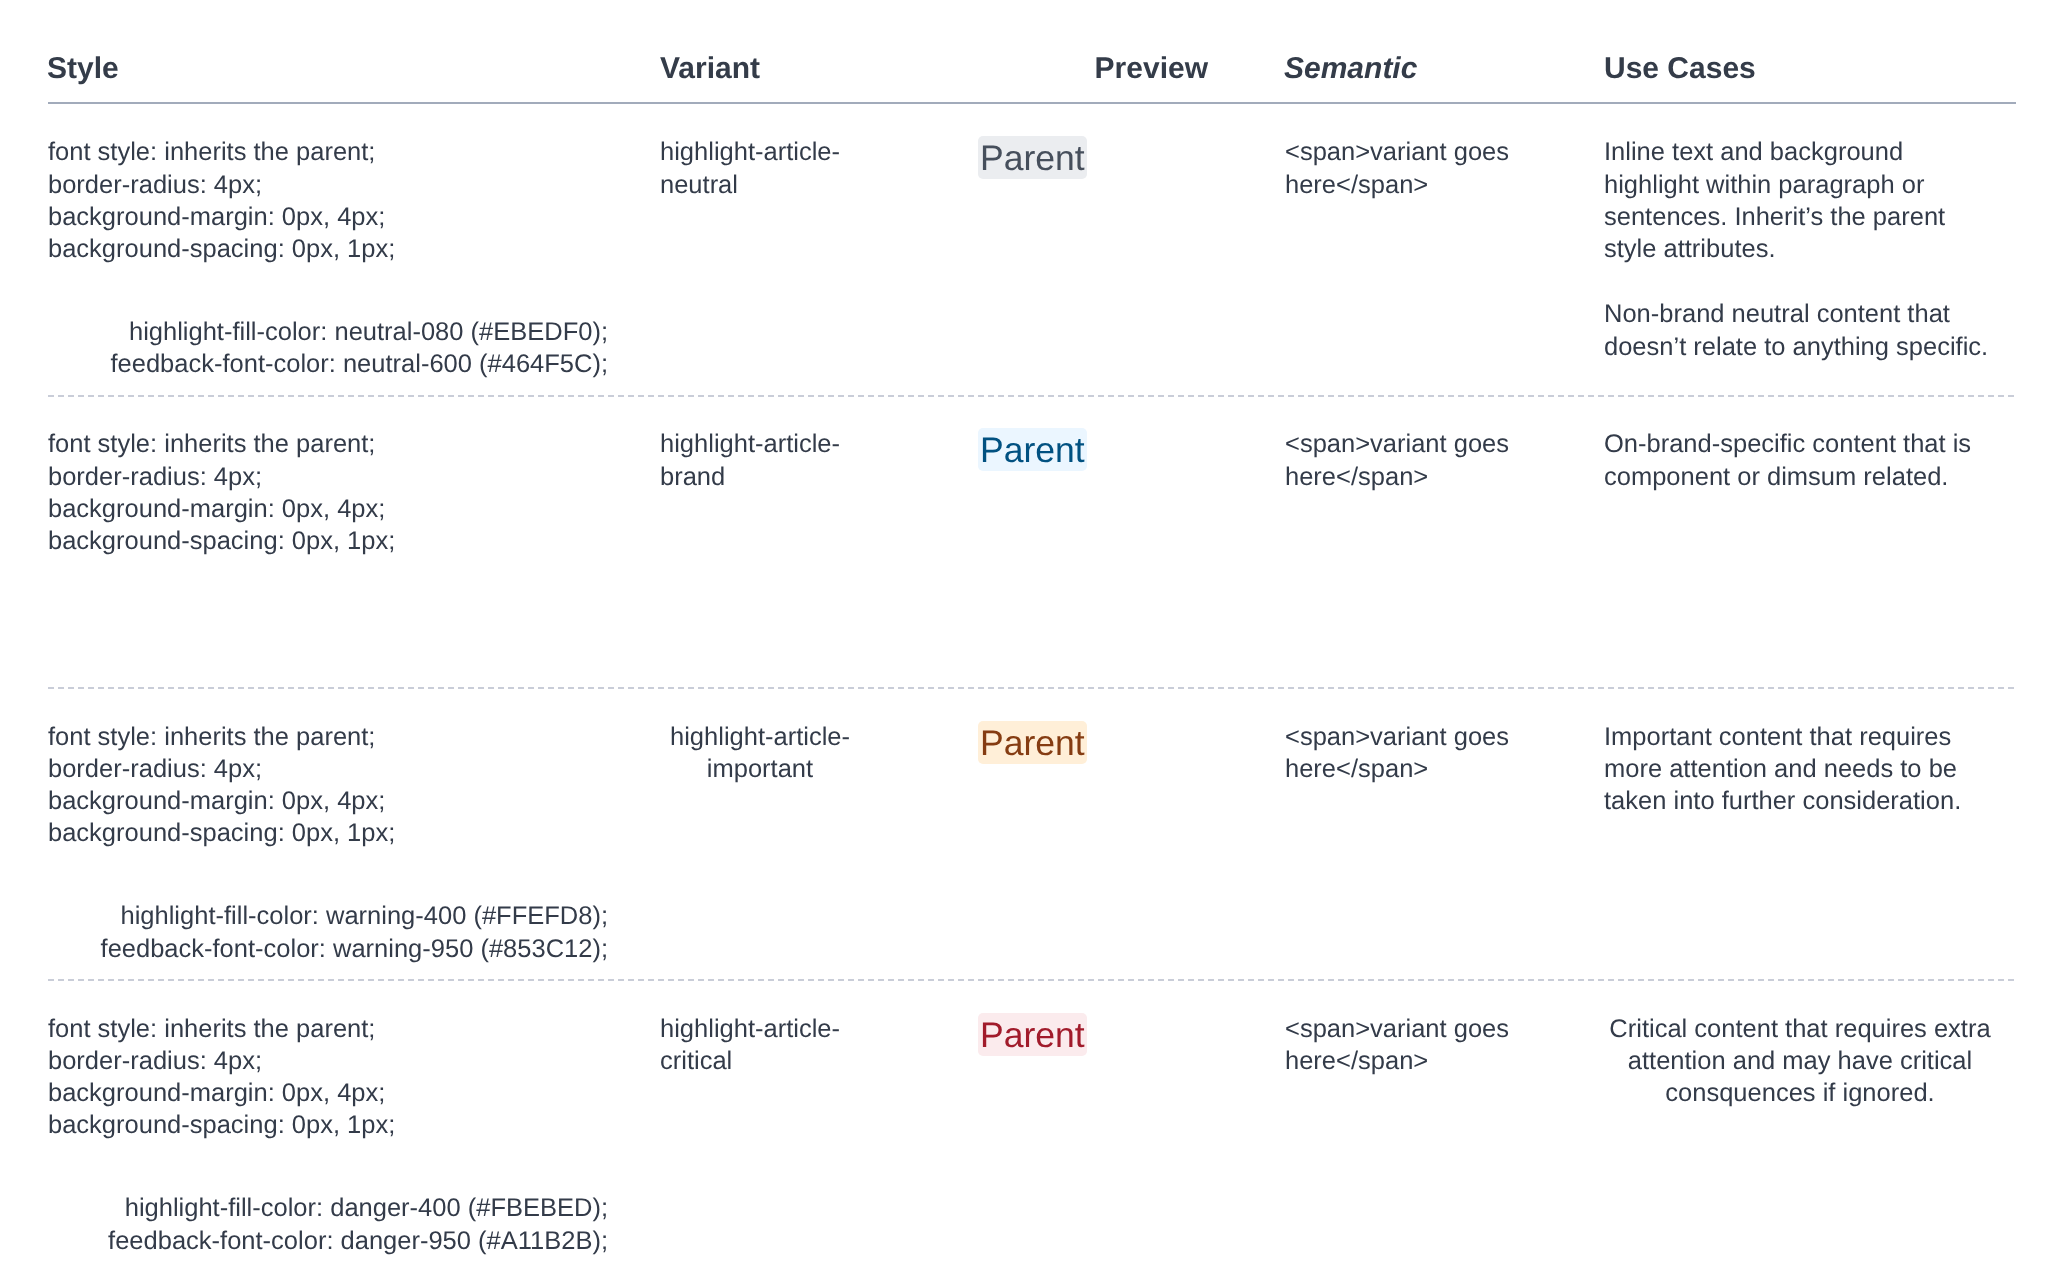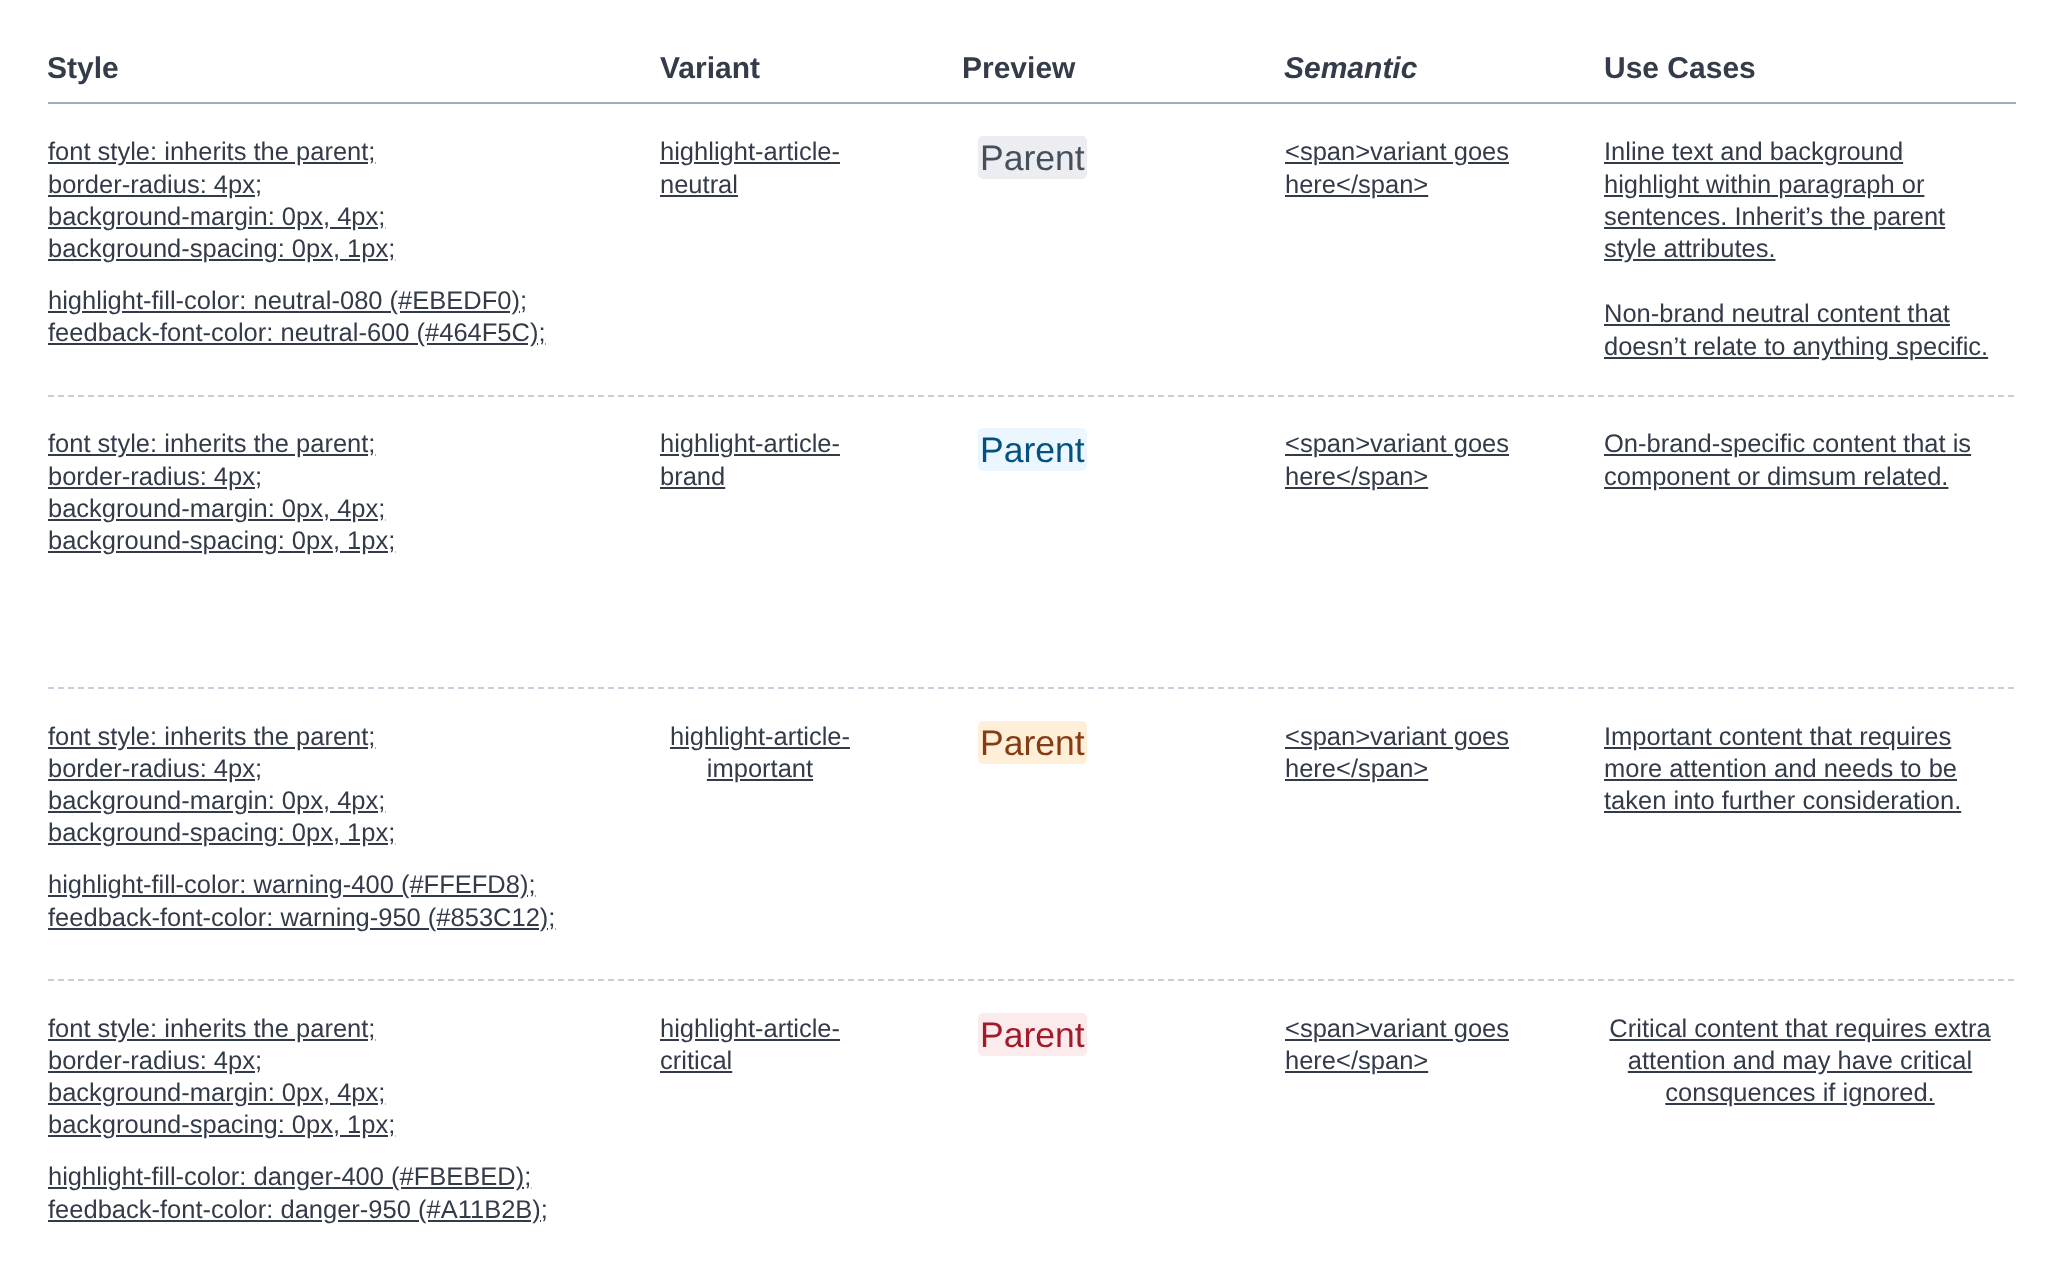--- a/index.html
+++ b/index.html
@@ -47,40 +47,40 @@
     height: 2px;
     width: 1968px;
     background-image: repeating-linear-gradient(to right, #c9cdd8 0 5.6px, #ffffff 5.6px 10px);
   }
   .cell {
     position: absolute;
     font-size: 25.5px;
     line-height: 32.2px;
     color: #333b49;
   }
-  .cell p { margin: 0; white-space: pre-line; text-decoration: underline; }
-  .cell p.gap { margin-top: 20px; }
+  .cell p { margin: 0; white-space: pre-line; }
+  .cell p.gap { margin-top: 51px; text-align: right; }
   .uc p + p { margin-top: 33.2px; }
   .chip {
     display: inline-block;
     font-size: 35.5px;
     line-height: 34px;
     border-radius: 5px;
     padding: 5px 2px 4px 2px;
     white-space: nowrap;
   }
   
   .col-style    { left: 0px;    width: 560px; }
   .col-variant  { left: 612px;  width: 200px; }
   .col-preview  { left: 930px;  width: 280px; }
   .col-semantic { left: 1237px; width: 300px; }
   .col-usecase  { left: 1556px; width: 392px; }
   .th.col-style    { left: -1px; }
   .th.col-variant  { left: 612px; }
-  .th.col-preview  { left: 914px; }
+  .th.col-preview  { left: 880px; text-align: right; }
   .th.col-semantic { left: 1236px; font-style: italic; }
   .th.col-usecase  { left: 1556px; }
 </style>
 </head>
 <body style="background: rgb(255, 255, 255); color: rgb(51, 59, 73);">
 
 <div class="table">
   <div class="tr thead">
     <div class="th col-style" style="color: rgb(52, 60, 73);">Style</div>
     <div class="th col-variant" style="color: rgb(52, 60, 73);">Variant</div>

